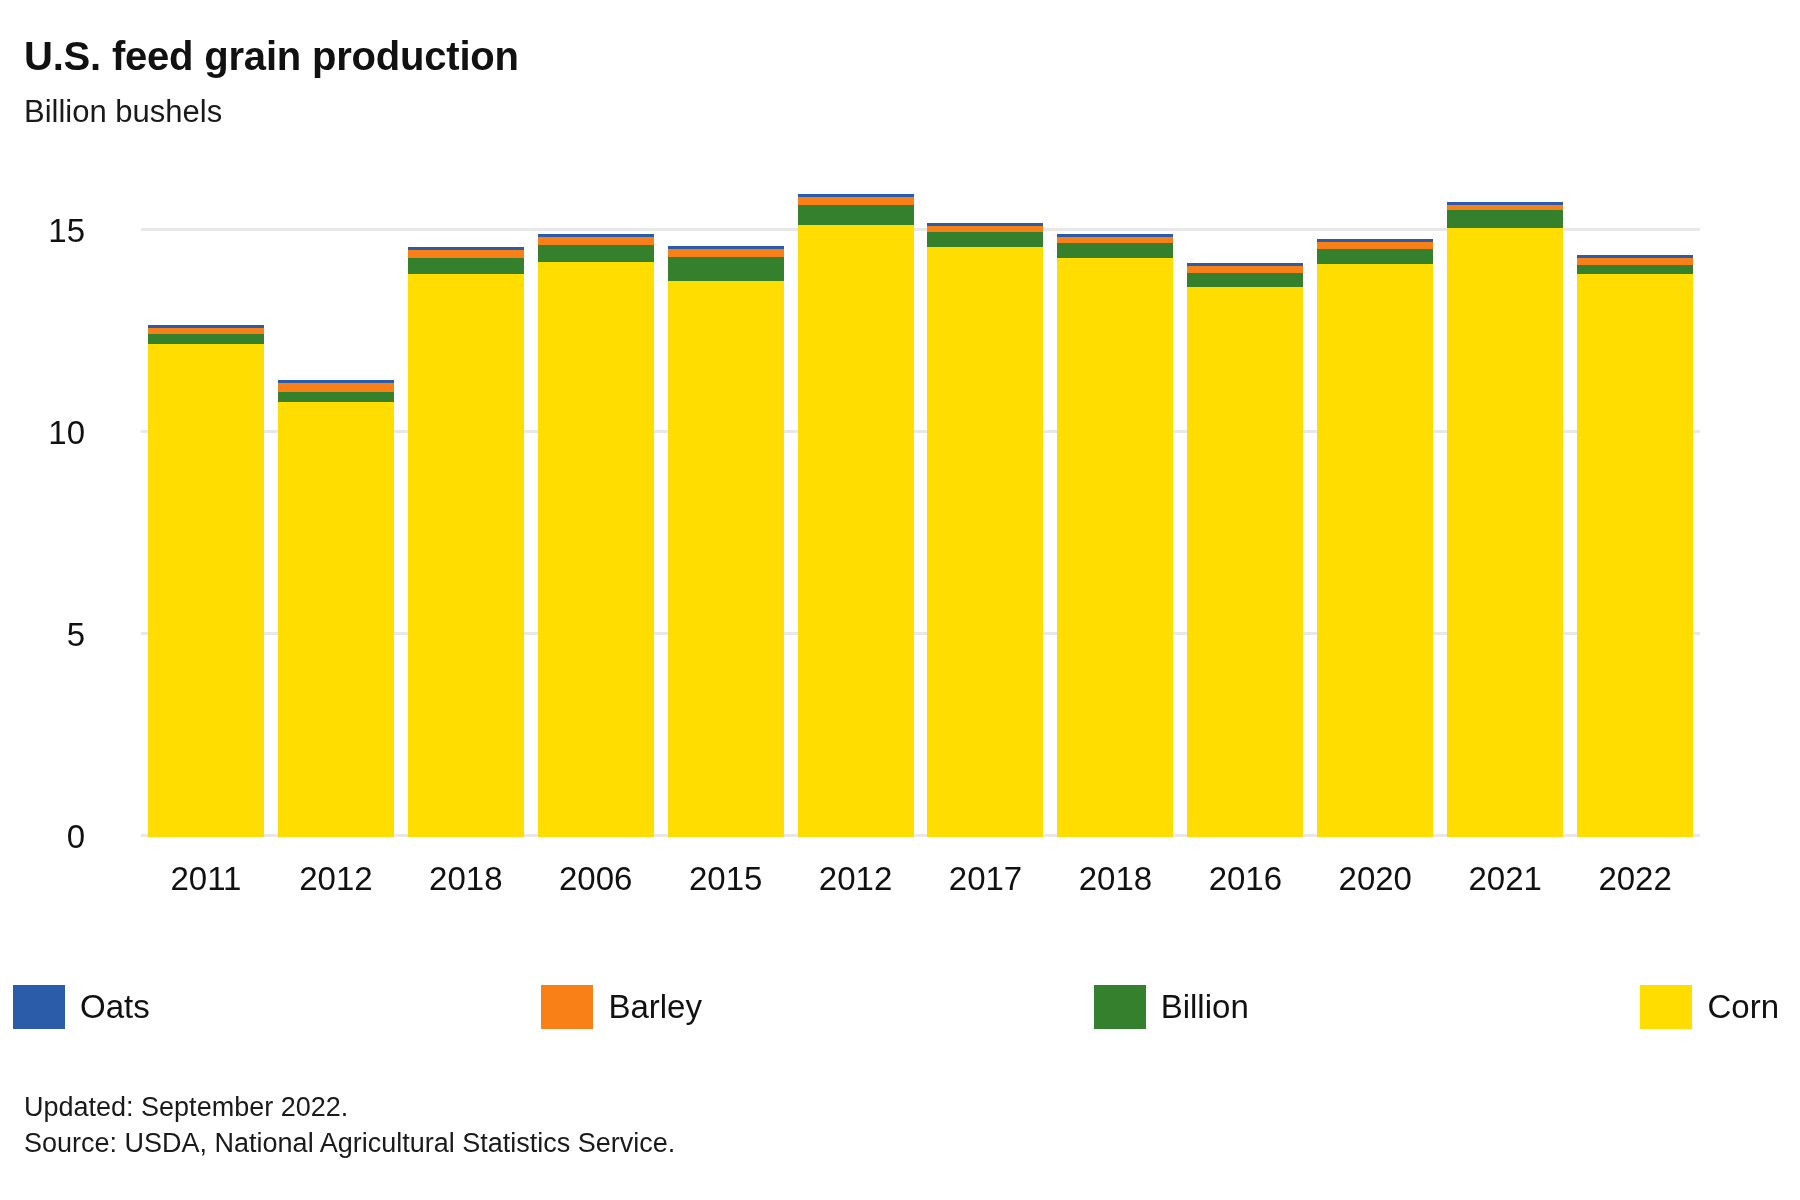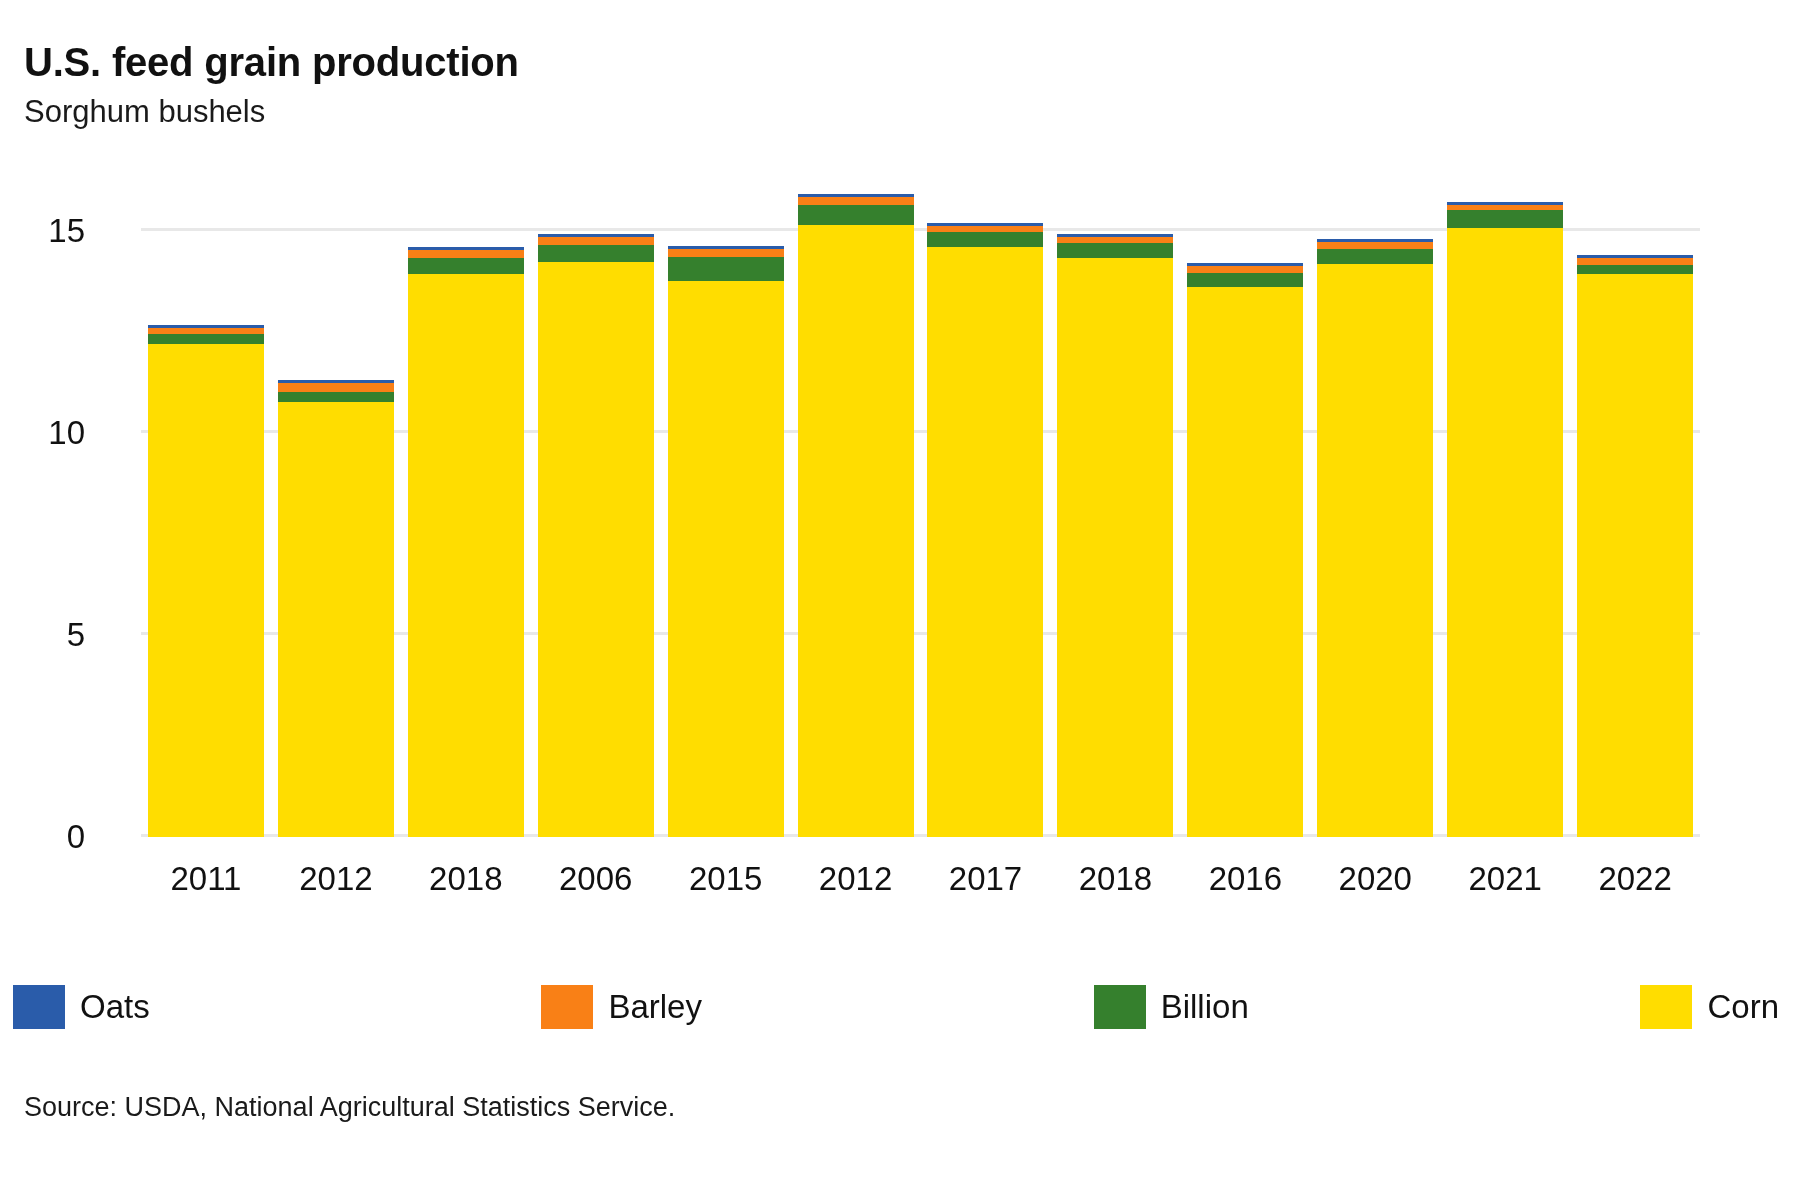--- a/index.html
+++ b/index.html
@@ -7,21 +7,21 @@
     width:1800px;height:1200px;
     background:#ffffff;
     font-family:"Liberation Sans", sans-serif;
     color:#1a1a1a;
     overflow:hidden;
     position:relative;
   }
   #chart-root{position:absolute;inset:0;}
 
   .title{
-    position:absolute;left:24px;top:40px;
+    position:absolute;left:24px;top:34px;
     font-size:40px;font-weight:bold;letter-spacing:-0.2px;
     color:#111111;white-space:nowrap;
   }
   .subtitle{
     position:absolute;left:24px;top:94px;
     font-size:31px;font-weight:normal;color:#1a1a1a;white-space:nowrap;
   }
 
   
   .plot{
@@ -80,21 +80,21 @@
     font-size:27px;line-height:1.33;color:#1a1a1a;
   }
   .footer div{white-space:nowrap;}
 </style>
 </head>
 <body>
 
 <div id="chart-root">
 
   <div class="title">U.S. feed grain production</div>
-  <div class="subtitle">Sorghum bushels</div>
+  <div class="subtitle">Billion bushels</div>
 
   <div class="plot" id="plot">
     <div id="gridlines">
         <div class="axis-zero" style="bottom: 0px;"></div>
         <div class="gridline" style="bottom: 202.03px;"></div>
         <div class="gridline" style="bottom: 404.059px;"></div>
         <div class="gridline" style="bottom: 606.089px;"></div>
       </div>
     <div class="bars" id="bars">
         <div class="bar-slot">
@@ -231,16 +231,17 @@
         <span class="legend-swatch" style="background: rgb(53, 128, 45);"></span>
         <span class="legend-label">Billion</span>
       </div>
       <div class="legend-item">
         <span class="legend-swatch" style="background: rgb(255, 221, 0);"></span>
         <span class="legend-label">Corn</span>
       </div>
     </div>
 
   <div class="footer">
+    <div>Updated: September 2022.</div>
     <div>Source: USDA, National Agricultural Statistics Service.</div>
   </div>
 
 </div>
 
 </body></html>

